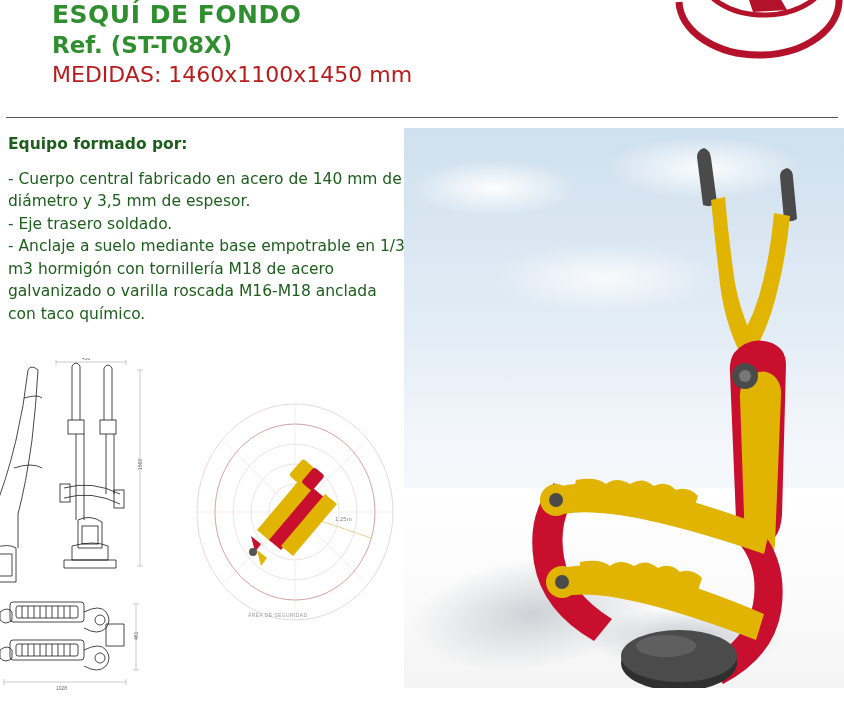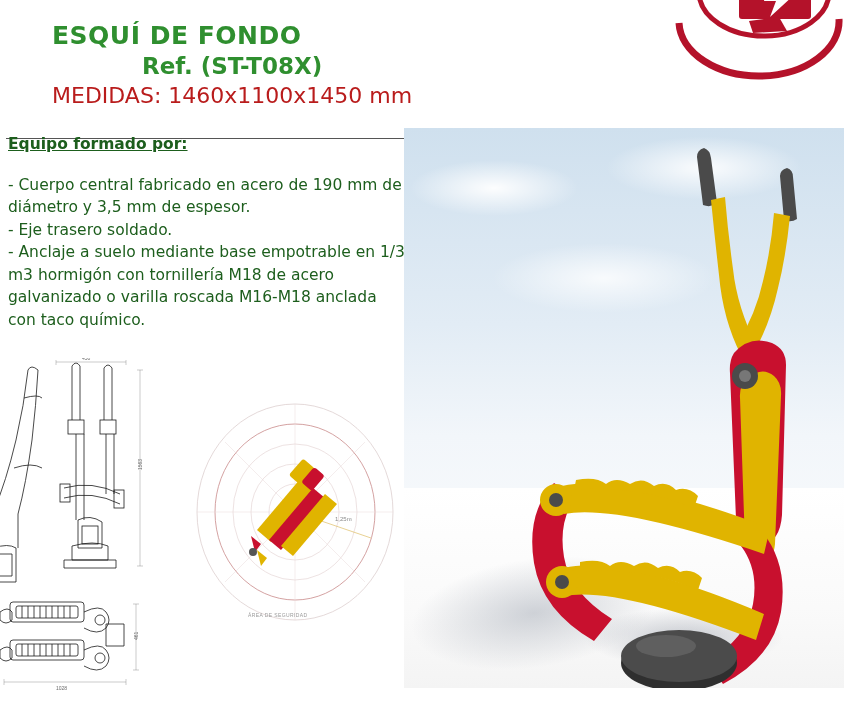--- a/index.html
+++ b/index.html
@@ -14,21 +14,20 @@
     overflow: hidden;
     font-family: "Liberation Sans", sans-serif;
   }
 
   
   .header {
     position: absolute;
     left: 0; top: 0;
     width: 844px;
     height: 120px;
-    margin-top: 21px;
   }
   .title-block {
     position: absolute;
     left: 52px;
     top: 0px;
   }
   .title-line1 {
     font-family: "DejaVu Sans", sans-serif;
     font-weight: bold;
     font-size: 25px;
@@ -37,21 +36,20 @@
     line-height: 30px;
     white-space: nowrap;
   }
   .title-line2 {
     font-family: "DejaVu Sans", sans-serif;
     font-weight: bold;
     font-size: 23px;
     color: #2f8f2f;
     line-height: 30px;
     white-space: nowrap;
-    text-align: center;
   }
   .title-line3 {
     font-family: "DejaVu Sans", sans-serif;
     font-size: 22px;
     color: #b91c1c;
     line-height: 30px;
     white-space: nowrap;
   }
 
   
@@ -78,23 +76,22 @@
     left: 8px;
     top: 133px;
     width: 400px;
     color: #1d5e1d;
     font-family: "DejaVu Sans", sans-serif;
     font-size: 15.5px;
     line-height: 22.5px;
   }
   .desc-title {
     font-weight: bold;
-    text-decoration: underline;
     display: block;
-    margin-bottom: 18px;
+    margin-bottom: 12px;
     color: #1d5e1d;
   }
   .desc-line { display: block; white-space: pre-wrap; }
 
   
   .photo {
     position: absolute;
     left: 404px;
     top: 128px;
     width: 440px;
@@ -192,21 +189,21 @@
     <rect x="70" y="-10" width="72" height="46" rx="3" fill="#b4122a"></rect>
     <path d="M 100 0 l 18 0 l -5 12 l 12 0 l -24 22 l 6 -16 l -12 0 z" fill="#ffffff"></path>
     <path d="M 80 38 l 30 -4 l 8 14 l -34 2 z" fill="#b4122a"></path>
   </svg>
 
   <div class="rule"></div>
 </div>
 
 <div class="desc">
   <span class="desc-title">Equipo formado por:</span>
-  <span class="desc-line">- Cuerpo central fabricado en acero de 190 mm de diámetro y 3,5 mm de espesor.</span>
+  <span class="desc-line">- Cuerpo central fabricado en acero de 140 mm de diámetro y 3,5 mm de espesor.</span>
   <span class="desc-line">- Eje trasero soldado.</span>
   <span class="desc-line">- Anclaje a suelo mediante base empotrable en 1/3 m3 hormigón con tornillería M18 de acero galvanizado o varilla roscada M16-M18 anclada con taco químico.</span>
 </div>
 
 <div class="photo">
   <div class="sky-clouds"></div>
   <div class="ground"></div>
   <div class="shadow-blob"></div>
   <div class="shadow-blob2"></div>
 

